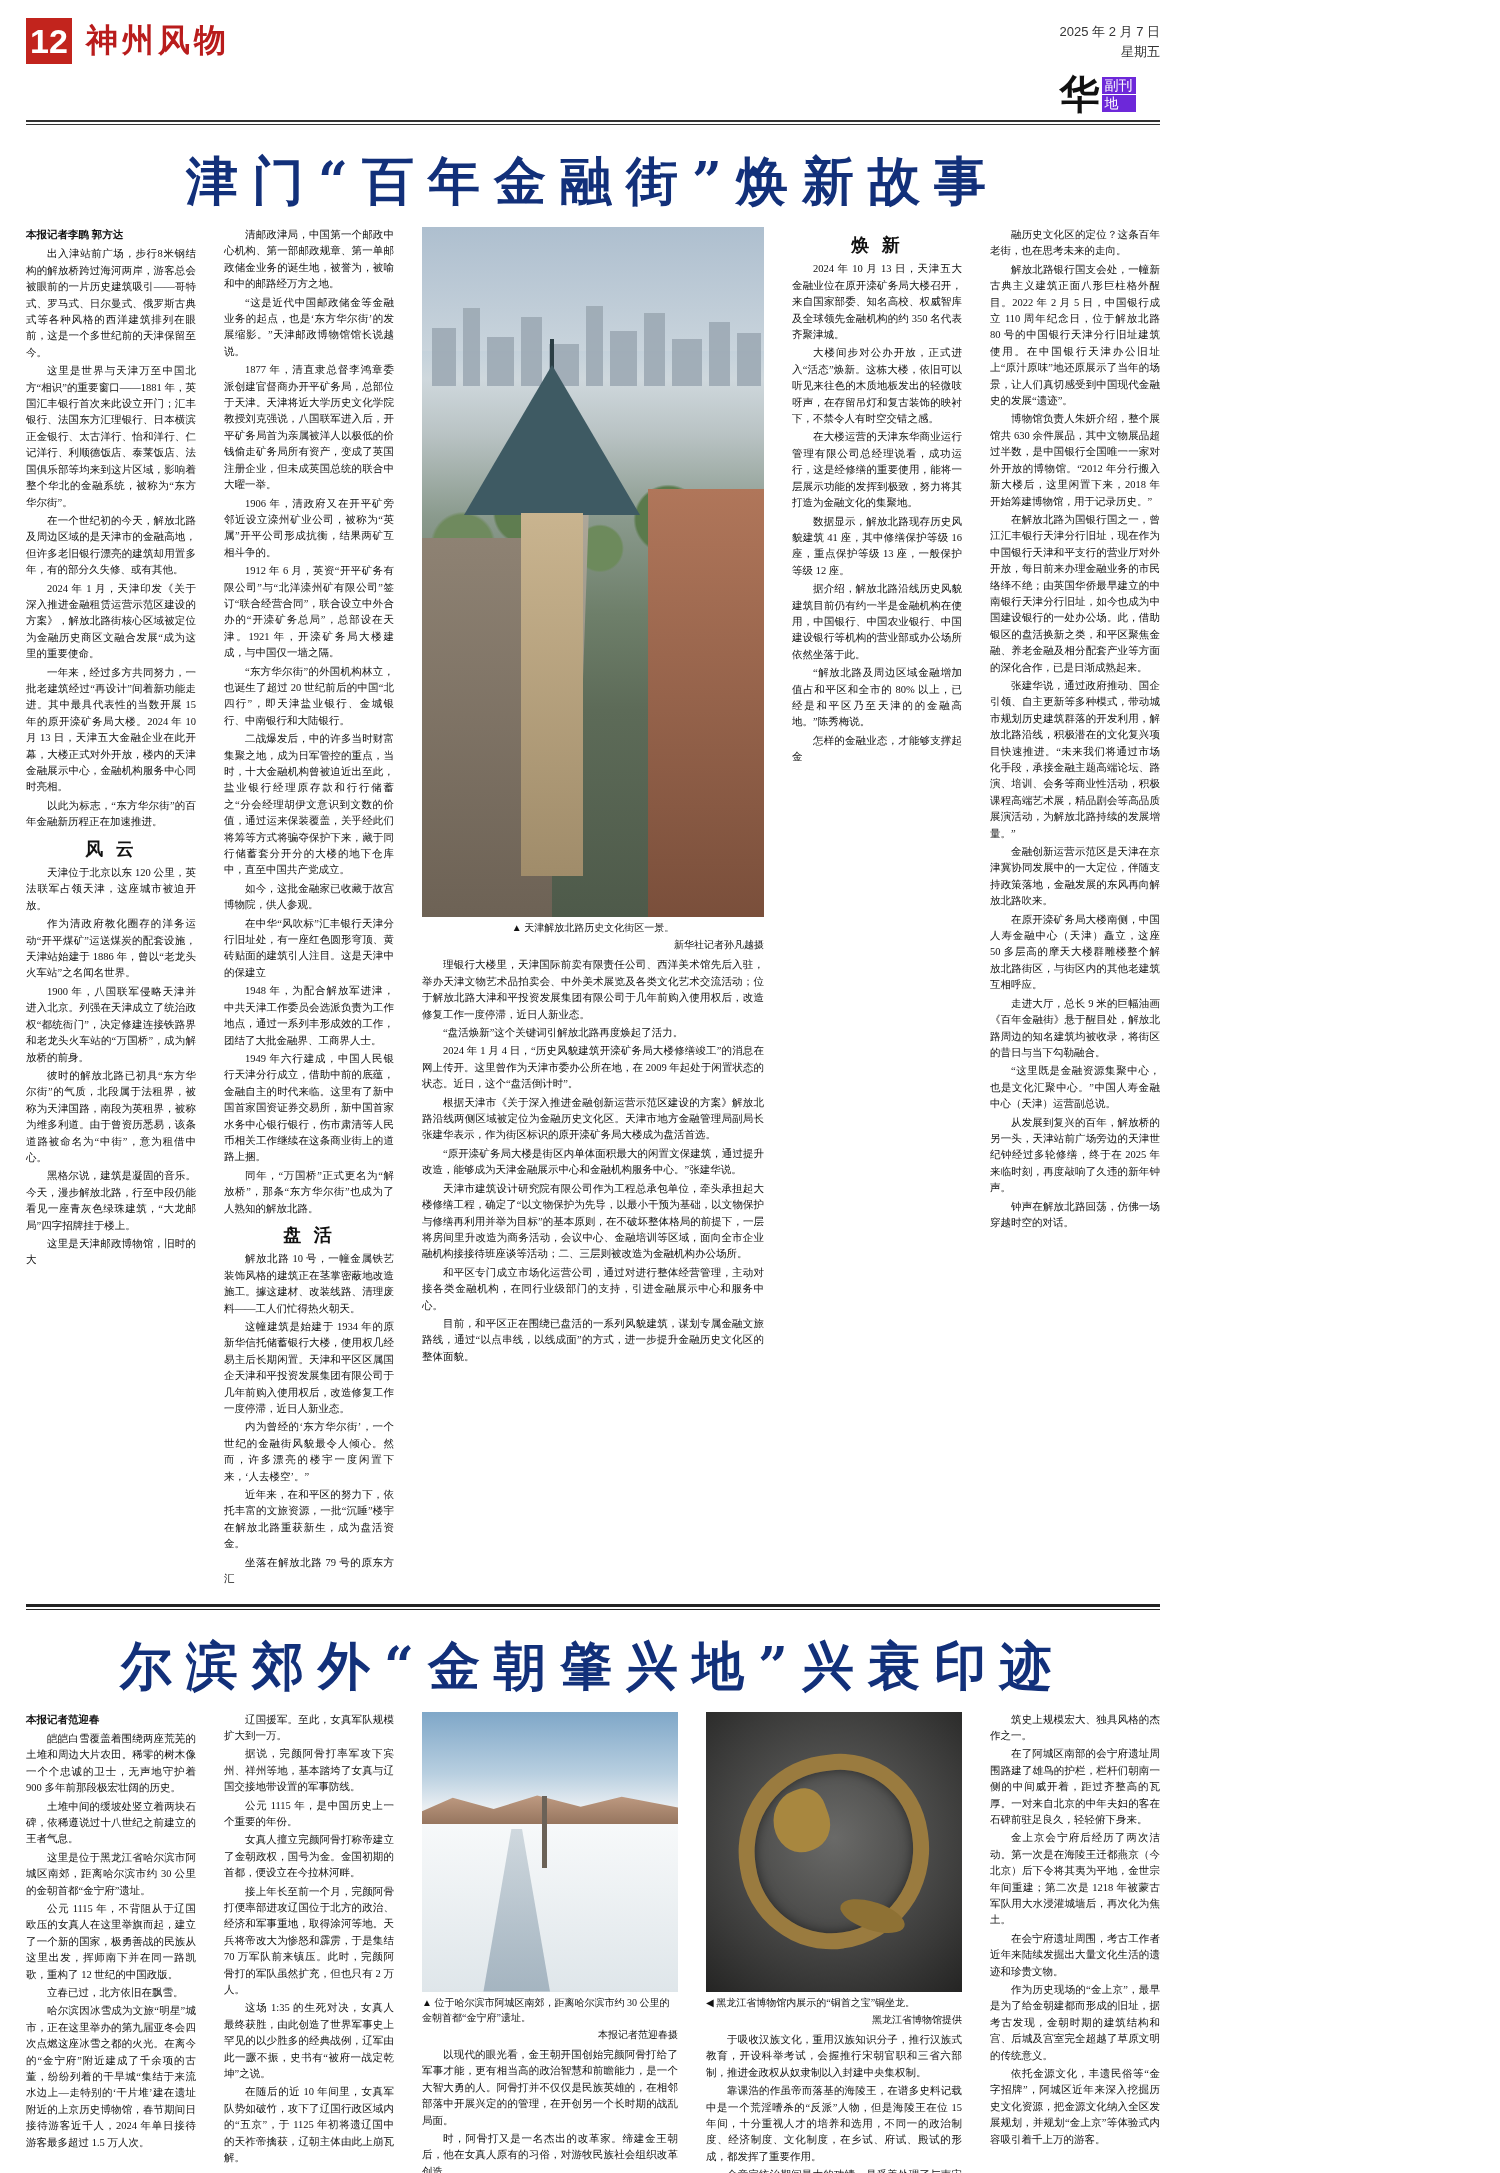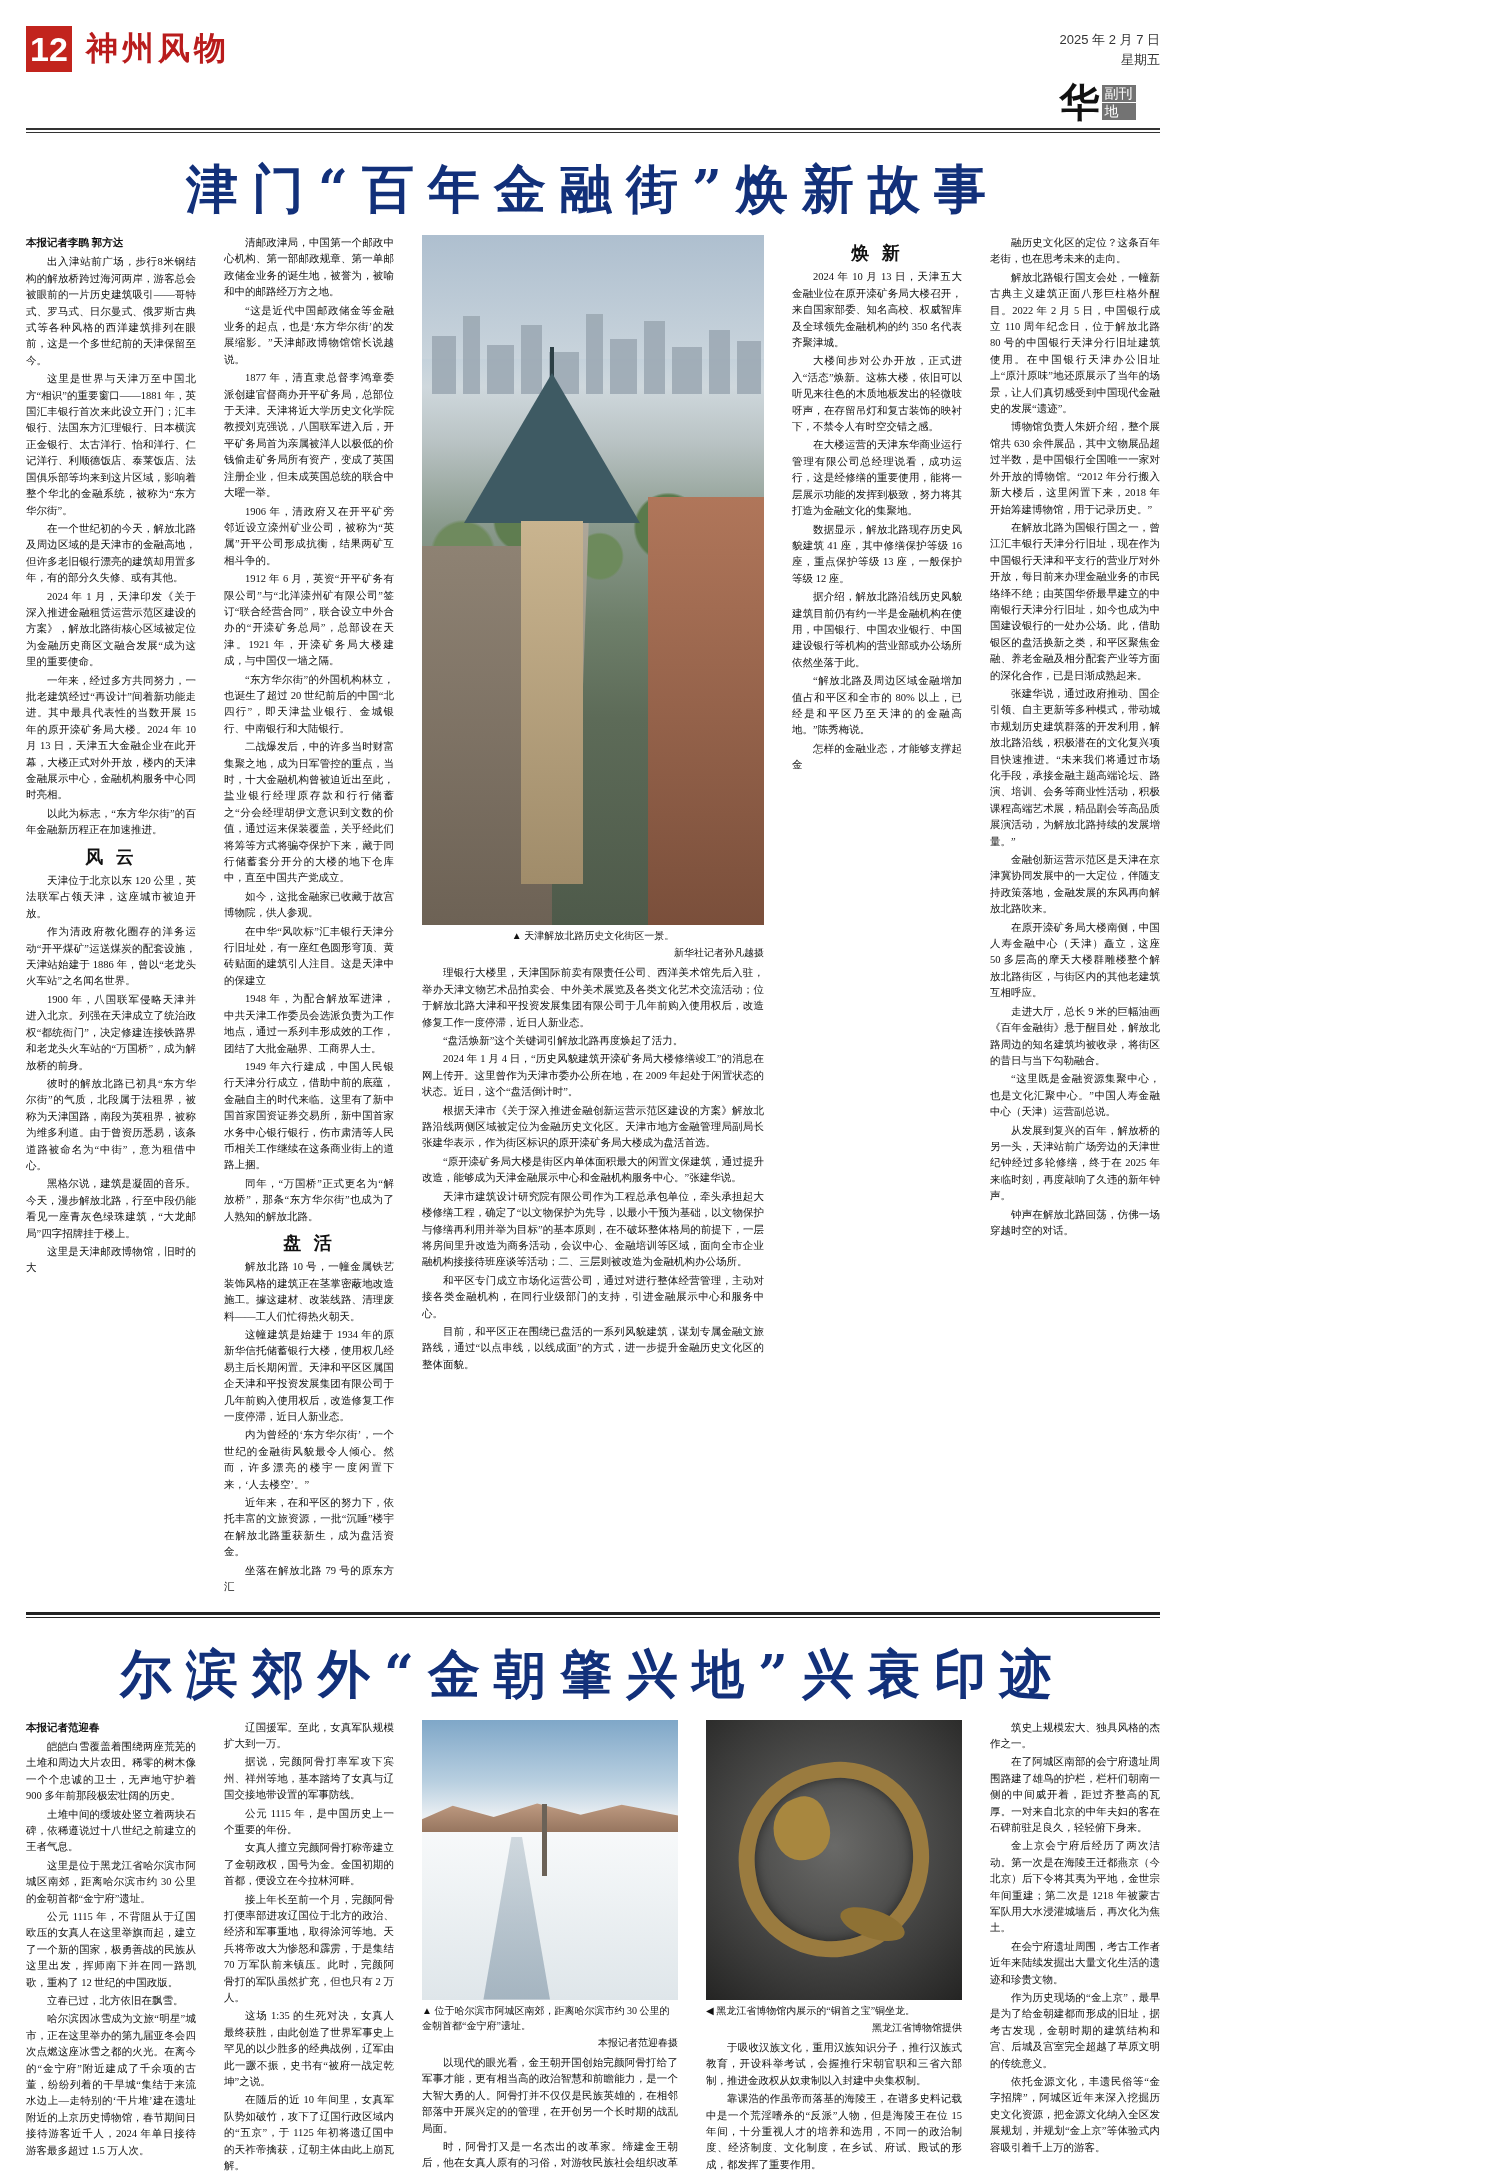--- a/index.html
+++ b/index.html
@@ -7,21 +7,21 @@
     width:1500px;height:2173px;
     font-family:"Liberation Serif","DejaVu Serif",serif;
     color:#111;
     position:relative;
     overflow:hidden;
   }
   .page{
     position:relative;
     width:1186px;height:2173px;
     box-sizing:border-box;
-    padding:12px 26px;
+    padding:4px 26px;
   }
 
   
   .masthead{
     display:flex;align-items:flex-start;justify-content:space-between;
     padding-top:14px;
   }
   .mh-left{display:flex;align-items:center;gap:14px;}
   .pagenum{
     width:46px;height:46px;background:#c2241d;color:#fff;
@@ -41,21 +41,21 @@
     display:flex;align-items:center;gap:2px;
   }
   .logo .big{
     font-size:40px;font-weight:700;color:#111;font-family:"DejaVu Serif",serif;
     line-height:1;
   }
   .logo .stack{
     display:flex;flex-direction:column;gap:1px;
   }
   .logo .stack span{
-    background:#737373;color:#fff;font-size:14px;line-height:17px;
+    background:#6d28d9;color:#fff;font-size:14px;line-height:17px;
     padding:0 3px;font-family:"DejaVu Serif",serif;
   }
   .mh-rule{
     border-top:2px solid #333;margin-top:6px;
   }
   .mh-rule2{border-top:1px solid #333;margin-top:2px;}
 
   
   .headline{
     text-align:center;

